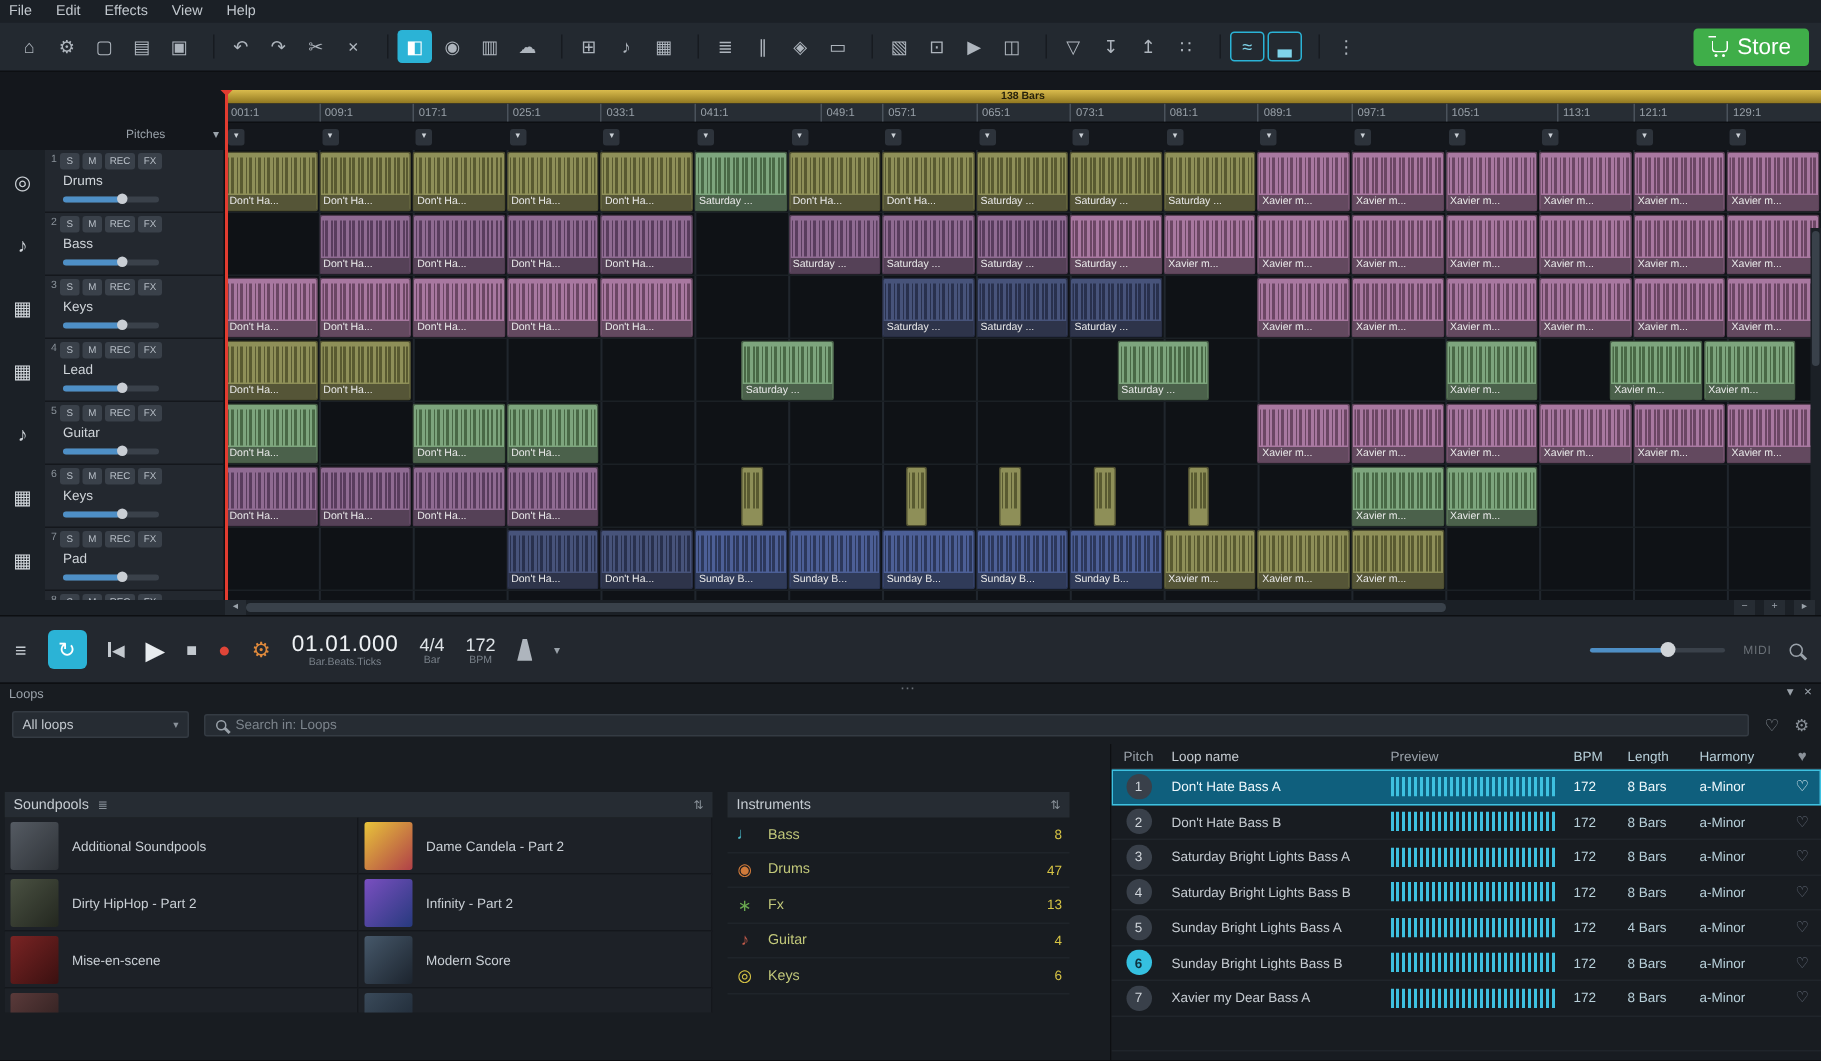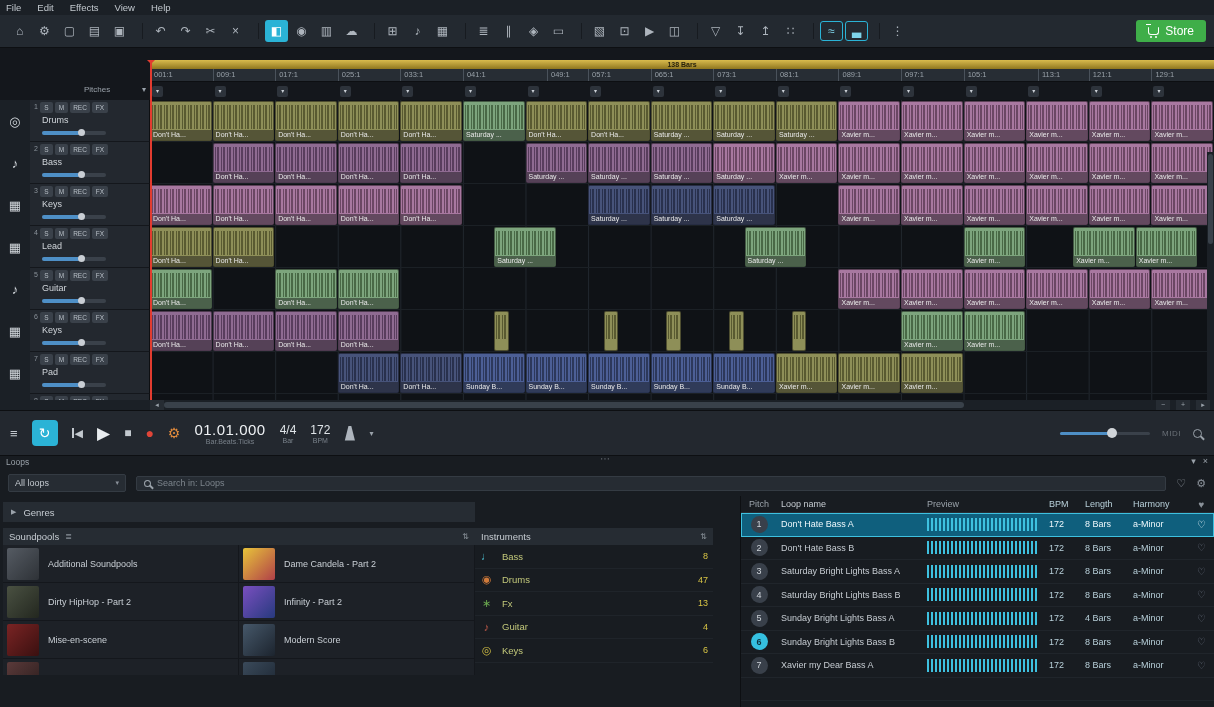--- a/index.html
+++ b/index.html
@@ -8,21 +8,21 @@
 
 .menubar{display:flex;align-items:center;height:15px;background:#1b2026;padding-left:6px;gap:16px;font-size:9.5px;color:#c2c8ce}
 .menu-item{cursor:default}
 
 .toolbar{display:flex;align-items:center;height:33px;background:#232930;border-bottom:1px solid #0d0f12;padding:0 8px}
 .tb-items{display:flex;align-items:center;gap:2px}
 .tb-icon{width:23px;height:22px;display:flex;align-items:center;justify-content:center;font-size:12px;color:#aeb5bd;border-radius:3px;cursor:default}
 .tb-icon.active{background:#2bb3d6;color:#fff}
 .tb-icon.framed{border:1px solid #2bb3d6;color:#7fd4ea;height:20px}
 .tb-sep{width:6px;height:16px;border-right:1px solid #171b20;margin:0 4px}
-.store-btn{margin-left:auto;display:flex;gap:6px;align-items:center;background:#3fae49;color:#fff;font-size:12px;padding:4px 12px;border-radius:3px;border:none}
+.store-btn{margin-left:auto;display:flex;gap:6px;align-items:center;background:#3fae49;color:#fff;font-size:15px;padding:4px 12px;border-radius:3px;border:none}
 .cart{position:relative;width:11px;height:8px;border:1.2px solid #fff;border-top:none;border-radius:1px 1px 3px 3px}
 .cart::before{content:"";position:absolute;left:-3px;top:-3px;width:5px;height:2px;border-top:1.2px solid #fff}
 .cart::after{content:"";position:absolute;bottom:-4px;left:1px;width:2px;height:2px;background:#fff;border-radius:50%;box-shadow:5px 0 0 #fff}
 
 .arranger{position:absolute;left:0;top:48px;width:1214px;height:362px;background:#14171c}
 .bars-header{position:absolute;left:150px;top:12px;width:1064px;height:9px;background:linear-gradient(180deg,#d9bb4d,#8f761f);font-size:7px;line-height:9px;text-align:center;color:#241f0a;font-weight:bold}
 .ruler{position:absolute;left:150px;top:21px;width:1064px;height:13px;background:#272d34;border-bottom:1px solid #0d0f12;overflow:hidden}
 .tick{position:absolute;top:0;height:13px;border-left:1px solid #4a525b;padding-left:3px;font-size:7.5px;color:#98a0a8;line-height:12px;white-space:nowrap}
 .pitches{position:absolute;left:84px;top:37px;width:62px;display:flex;justify-content:space-between;font-size:8px;color:#9aa2aa}
 .sections{position:absolute;left:150px;top:36px;width:1064px;height:15px;overflow:hidden}
@@ -88,21 +88,21 @@
 .dd-caret{margin-left:auto;font-size:7px;color:#8a929a}
 .searchbox{flex:1;height:15px;background:#262c33;border:1px solid #343b43;border-radius:2px;display:flex;align-items:center;gap:6px;padding:0 7px}
 .searchbox input{background:transparent;border:none;outline:none;color:#c2c8ce;font-size:9px;width:100%}
 .searchbox input::placeholder{color:#7c848c}
 .heart-btn{font-size:11px;color:#8a9199}
 .gear-btn{font-size:11px;color:#8a9199}
 .loops-body{position:absolute;left:0;top:40px;right:0;bottom:0}
 .browse{position:absolute;left:0;top:0;width:741px;bottom:0;border-right:1px solid #0d0f12}
 .genres-bar{position:absolute;left:3px;top:6px;width:472px;height:20px;background:#262c33;display:flex;align-items:center;gap:7px;padding:0 8px;font-size:9.5px;color:#c6ccd2}
 .exp{font-size:7px;color:#9aa2aa}
-.browse-cols{position:absolute;left:3px;top:32px;right:3px;bottom:17px;display:flex;overflow:hidden}
+.browse-cols{position:absolute;left:3px;top:32px;right:3px;bottom:17px;display:flex;gap:10px;overflow:hidden}
 .sp-col{width:472px}
 .inst-col{flex:1;padding-right:24px}
 .col-header{height:17px;background:#262c33;display:flex;align-items:center;gap:6px;font-size:9.5px;padding:0 6px;color:#c6ccd2}
 .hdr-right{margin-left:auto;font-size:8px;color:#8a929a}
 .sp-grid{display:grid;grid-template-columns:1fr 1fr;height:130px;overflow:hidden}
 .sp-item{height:38px;display:flex;align-items:center;gap:9px;background:#1d2127;border-bottom:1px solid #14171c;border-right:1px solid #14171c;padding:0 4px}
 .sp-thumb{width:32px;height:32px;border-radius:2px;flex:none}
 .sp-name{font-size:9px;color:#c9cfd5;white-space:nowrap;overflow:hidden}
 .inst-item{height:23.5px;display:flex;align-items:center;gap:9px;border-bottom:1px solid #1f242a;font-size:9.5px;padding:0 5px}
 .inst-icon{width:13px;text-align:center;font-size:11px}
@@ -733,24 +733,20 @@
       </div>
       <div class="searchbox">
         <span class="mag small"></span>
         <input placeholder="Search in: Loops" style="">
       </div>
       <span class="heart-btn">♡</span>
       <span class="gear-btn">⚙</span>
     </div>
     <div class="loops-body">
       <div class="browse">
-        <div class="genres-bar">
-          <span class="exp">▶</span>
-          <span>Genres</span>
-        </div>
         <div class="browse-cols">
           <div class="sp-col">
             <div class="col-header">
               <span>Soundpools</span>
               <span style="font-size:8px;color:#8a929a">≣</span>
               <span class="hdr-right">⇅</span>
             </div>
             <div class="sp-grid" id="sp-grid">
                 <div class="sp-item">
                   <div class="sp-thumb" style="background: linear-gradient(135deg, rgb(85, 91, 99), rgb(46, 50, 55));"></div>

